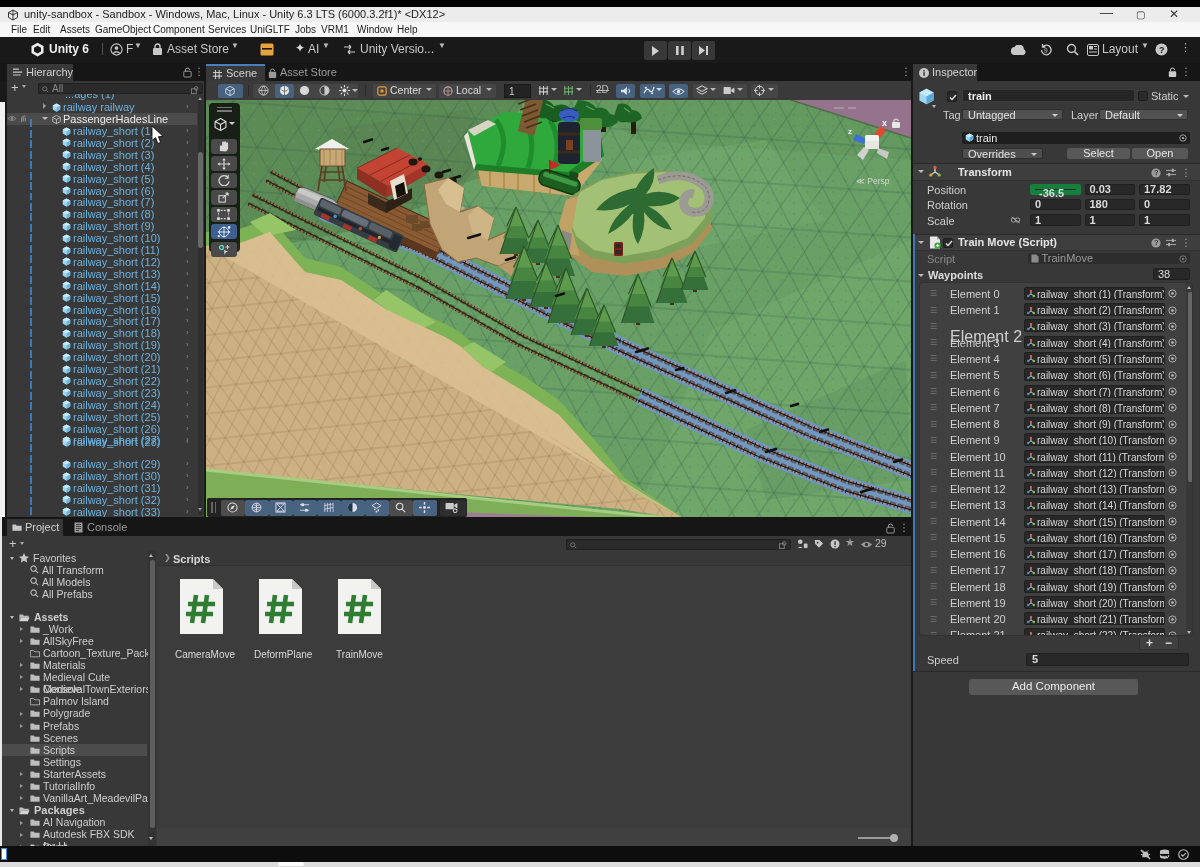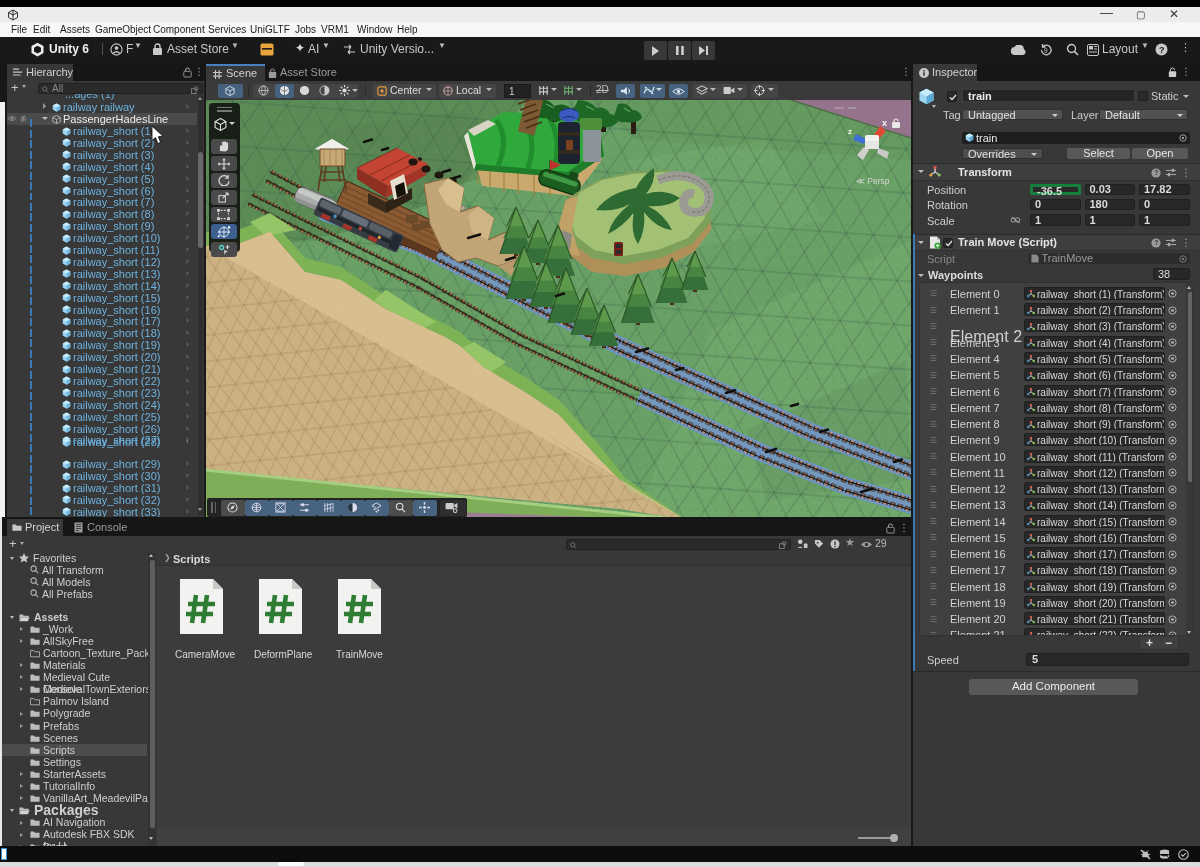--- a/index.html
+++ b/index.html
@@ -23,20 +23,21 @@
 .panel { position:absolute; background:#383838; }
 </style>
 </head>
 <body>
 <div id="page">
   <div id="topblack" class="abs"></div>
   <div id="titlebar" class="abs">
     <svg class="abs" style="left:7px;top:2px" width="12" height="12" viewBox="0 0 12 12">
         <path d="M6 1 L10.5 3.5 L10.5 8.5 L6 11 L1.5 8.5 L1.5 3.5 Z M6 1 L6 6 M1.5 3.5 L6 6 L10.5 3.5 M6 6 L6 11" stroke="#333" stroke-width="1" fill="none"></path>
       </svg>
+    <span class="abs" style="left:24px">unity-sandbox - Sandbox - Windows, Mac, Linux - Unity 6.3 LTS (6000.3.2f1)* &lt;DX12&gt;</span>
     <span class="abs" style="left:1100px;top:-2px;font-size:13px;color:#333">—</span>
     <span class="abs" style="left:1136px;top:0px;font-size:10px;color:#333">▢</span>
     <span class="abs" style="left:1169px;top:0px;font-size:12px;color:#333">✕</span>
   </div>
   <div id="menubar" class="abs">
     <span class="menuitem" style="left:11px">File</span>
     <span class="menuitem" style="left:33px">Edit</span>
     <span class="menuitem" style="left:60px">Assets</span>
     <span class="menuitem" style="left:95px">GameObject</span>
     <span class="menuitem" style="left:153px">Component</span>
@@ -1143,21 +1144,21 @@
         <circle cx="6.5" cy="6.5" r="6" fill="#9a9a9a"></circle>
         <text x="4.2" y="9.6" font-size="9" font-weight="bold" fill="#383838">?</text>
       </svg>
     <svg class="abs" style="left:253px;top:87px" width="10" height="9" viewBox="0 0 12 10">
         <path d="M0 2.5 h12 M0 7.5 h12" stroke="#aaa" stroke-width="1.2"></path>
         <rect x="7" y="0.5" width="2.4" height="4" fill="#aaa"></rect>
         <rect x="2.5" y="5.5" width="2.4" height="4" fill="#aaa"></rect>
       </svg>
     <span class="abs" style="left:268px;top:86px;color:#aaa;font-size:10px">⋮</span>
     <span class="abs" style="left:14px;top:103px;font-size:11px;color:#cfcfcf">Position</span>
-      <div class="abs" style="left:117px;top:102.5px;width:50.5px;height:11.5px;background:#282828;border:3px solid #15803d;border-radius:2px">
+      <div class="abs" style="left:117px;top:102.5px;width:50.5px;height:11.5px;background:#282828;border:5px solid #15803d;border-radius:2px">
         <span class="abs" style="left:4px;top:-1.5px;font-size:11px;font-weight:bold;color:#dadada">-36.5</span>
       </div>
       <div class="abs" style="left:171.5px;top:102.5px;width:50.5px;height:11.5px;background:#282828;border:1px solid #202020;border-radius:2px">
         <span class="abs" style="left:4px;top:-1.5px;font-size:11px;font-weight:bold;color:#dadada">0.03</span>
       </div>
       <div class="abs" style="left:226px;top:102.5px;width:50.5px;height:11.5px;background:#282828;border:1px solid #202020;border-radius:2px">
         <span class="abs" style="left:4px;top:-1.5px;font-size:11px;font-weight:bold;color:#dadada">17.82</span>
       </div>
     <span class="abs" style="left:14px;top:118.3px;font-size:11px;color:#cfcfcf">Rotation</span>
       <div class="abs" style="left:117px;top:117.8px;width:50.5px;height:11.5px;background:#282828;border:1px solid #202020;border-radius:2px">
@@ -1811,21 +1812,21 @@
           </svg>
           <span class="abs" style="left:41px">TutorialInfo</span>
         </div>
 <div class="abs" style="left:0;top:256.1px;width:146px;height:12px;font-size:10.5px;line-height:12px;color:#cfcfcf">
           <div class="abs" style="left:18px;top:4.3px;width:0;height:0;border-top:2.7px solid transparent;border-bottom:2.7px solid transparent;border-left:3.3px solid #999"></div>
           <svg class="abs" style="left:28px;top:2px" width="10" height="9" viewBox="0 0 12 10">
             <path d="M0.5 1.5 h4 l1.2 1.5 h5.8 v6 h-11 Z" fill="#bdbdbd"></path>
           </svg>
           <span class="abs" style="left:41px">VanillaArt_MeadevilPack</span>
         </div>
-<div class="abs" style="left:0;top:268.2px;width:146px;height:12px;font-size:14px;line-height:12px;color:#cfcfcf">
+<div class="abs" style="left:0;top:268.2px;width:146px;height:12px;font-size:11px;line-height:12px;color:#cfcfcf">
           <div class="abs" style="left:8px;top:5.2px;width:0;height:0;border-left:2.7px solid transparent;border-right:2.7px solid transparent;border-top:3.3px solid #bbb"></div>
           <svg class="abs" style="left:17px;top:2px" width="11" height="9" viewBox="0 0 13 10">
             <path d="M0.5 1.5 h4 l1.2 1.5 h5.8 v1.5 h-9 l-2 5 Z" fill="#bdbdbd"></path>
             <path d="M2.5 4.8 h10 l-2 4.7 h-10 Z" fill="#d4d4d4"></path>
           </svg>
           <span class="abs" style="left:32px;font-weight:bold">Packages</span>
         </div>
 <div class="abs" style="left:0;top:280.3px;width:146px;height:12px;font-size:10.5px;line-height:12px;color:#cfcfcf">
           <div class="abs" style="left:18px;top:4.3px;width:0;height:0;border-top:2.7px solid transparent;border-bottom:2.7px solid transparent;border-left:3.3px solid #999"></div>
           <svg class="abs" style="left:28px;top:2px" width="10" height="9" viewBox="0 0 12 10">

